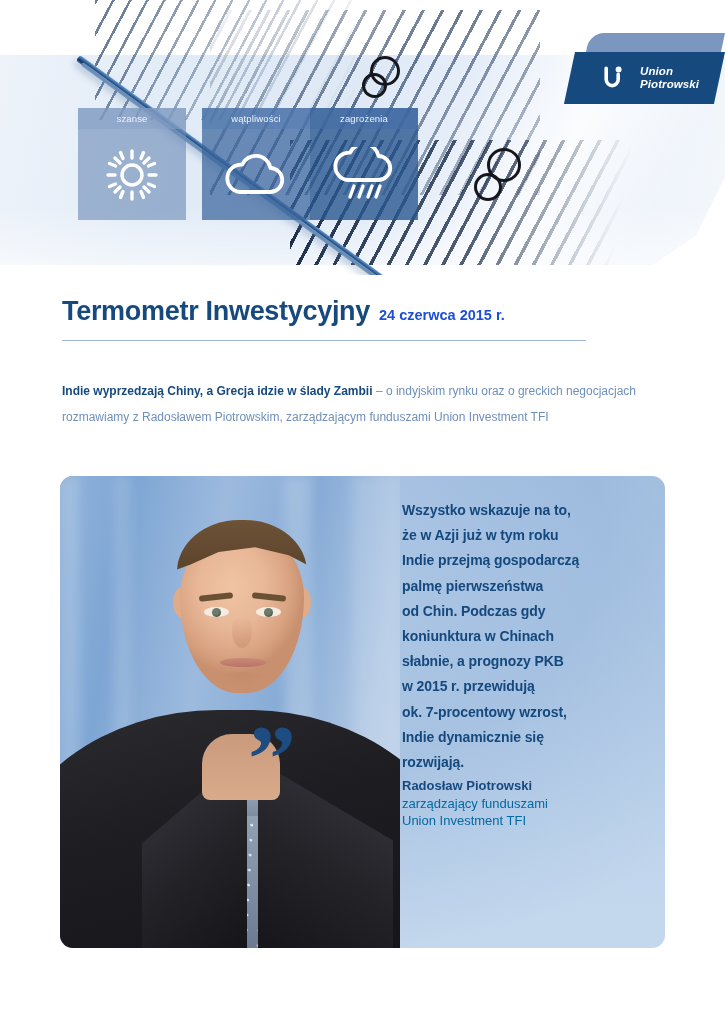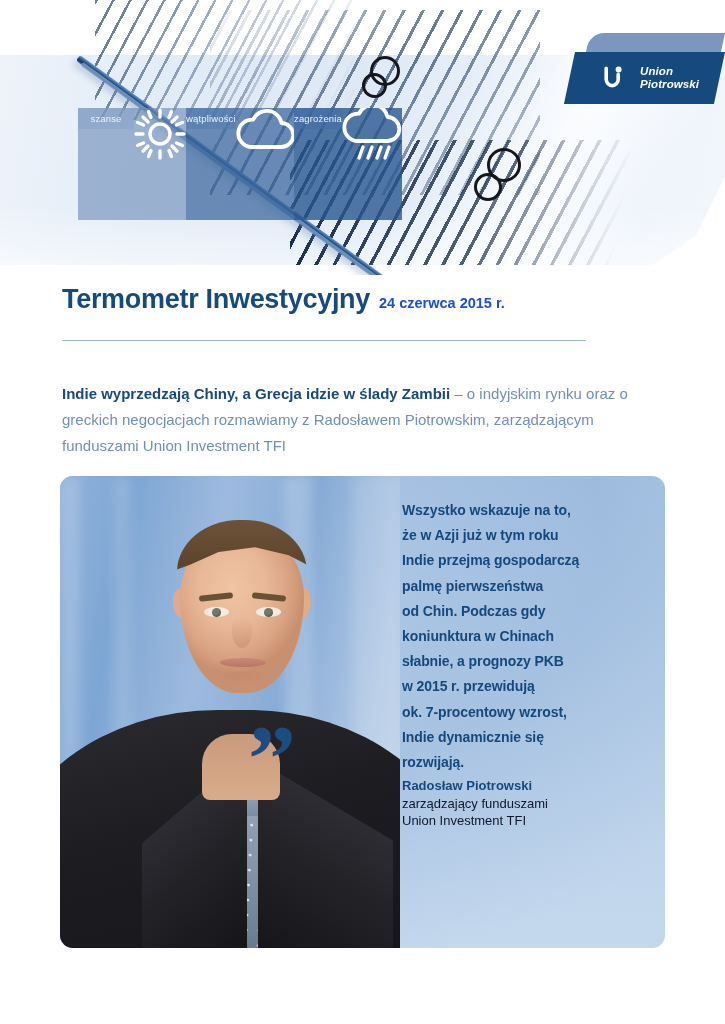--- a/index.html
+++ b/index.html
@@ -148,22 +148,22 @@
   .tiles {
     position: absolute;
     left: 78px; top: 108px;
     width: 432px; height: 112px;
     display: flex;
   }
   .tile {
     width: 108px; height: 112px;
     position: relative;
     display: flex;
-    flex-direction: row;
-    align-items: flex-start;
+    flex-direction: column;
+    align-items: flex-end;
   }
   .tile-label {
     width: 100%;
     height: 21px;
     line-height: 21px;
     text-align: center;
     font-size: 9.5px;
     color: #eef3fa;
     letter-spacing: .15px;
   }
@@ -171,29 +171,29 @@
     flex: 1;
     display: flex;
     align-items: center;
     justify-content: center;
     width: 100%;
   }
   .tile-1 { background: rgba(108,138,182,.62); }
   .tile-1 .tile-label { background: rgba(136,162,199,.55); }
   .tile-2 { background: rgba(82,118,170,.66); }
   .tile-2 .tile-label { background: rgba(112,144,190,.55); }
-  .tile-3 { background: rgba(57,100,155,.72); }
+  .tile-3 { background: rgba(57,100,155,.72); margin-left: 16px; }
   .tile-3 .tile-label { background: rgba(86,126,178,.58); }
   .tile-4 { background: rgba(43,88,144,.80); }
   .tile-4 .tile-label { background: rgba(70,112,168,.62); }
 
   
   .title-row {
     position: absolute;
-    left: 62px; top: 284px;
+    left: 62px; top: 296px;
     width: 600px;
     display: flex;
     align-items: baseline;
     gap: 9px;
   }
   .title-main {
     font-size: 27px;
     font-weight: bold;
     color: #164a7e;
     letter-spacing: -.3px;
@@ -208,21 +208,21 @@
     left: 62px; top: 340px;
     width: 524px; height: 1px;
     background: #9cb6d4;
   }
 
   
   .subtitle {
     position: absolute;
     left: 62px; top: 366px;
     width: 575px;
-    font-size: 15px;
+    font-size: 12px;
     line-height: 26px;
     color: #6f8fba;
   }
   .subtitle b {
     color: #164a7e;
     font-weight: bold;
   }
 
   
   .panel {
@@ -372,21 +372,21 @@
   }
   .quote-author {
     margin-top: 2px;
     font-size: 13px;
     font-weight: bold;
     color: #15497d;
     line-height: 17.5px;
   }
   .quote-role {
     font-size: 13px;
-    color: #0f172a;
+    color: #0369a1;
     line-height: 17.5px;
     white-space: pre-line;
   }
   .quote-glyph {
     position: absolute;
     left: 188px; top: 283px;
     font-size: 96px;
     font-weight: bold;
     line-height: 0;
     color: #1d4d80;

